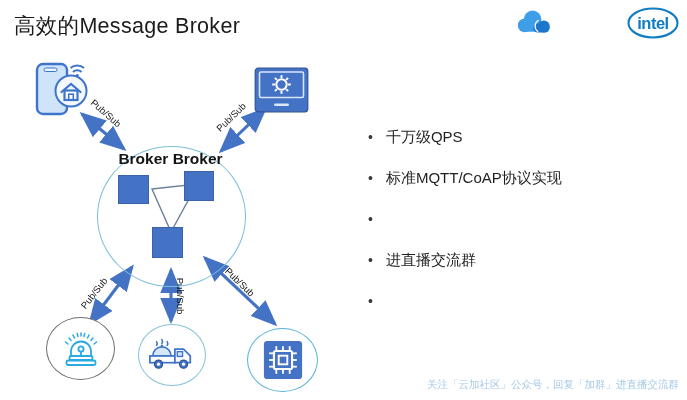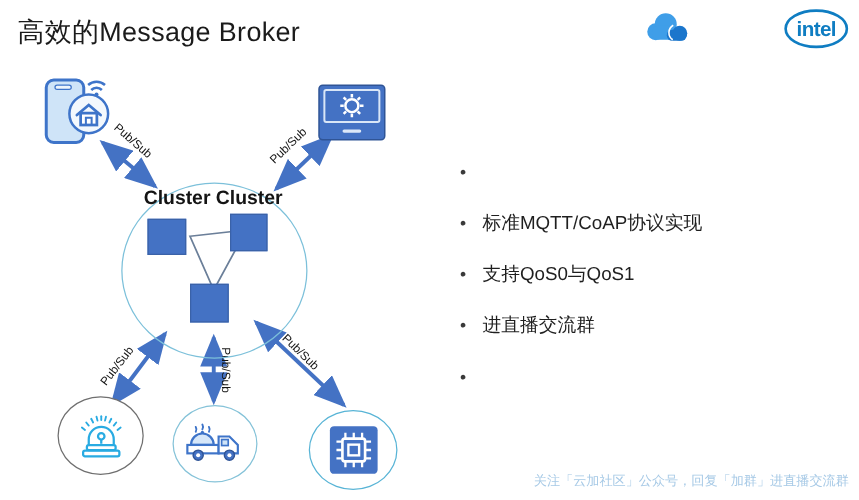--- a/index.html
+++ b/index.html
@@ -79,21 +79,21 @@
     </g>
   </svg>
 
   <div class="pubsub" style="left:106px;top:113px;transform:translate(-50%,-50%) rotate(41deg);">Pub/Sub</div>
   <div class="pubsub" style="left:231px;top:117px;transform:translate(-50%,-50%) rotate(-44deg);">Pub/Sub</div>
   <div class="pubsub" style="left:94px;top:293px;transform:translate(-50%,-50%) rotate(-52deg);">Pub/Sub</div>
   <div class="pubsub" style="left:180px;top:296px;transform:translate(-50%,-50%) rotate(90deg);">Pub/Sub</div>
   <div class="pubsub" style="left:240px;top:282px;transform:translate(-50%,-50%) rotate(44deg);">Pub/Sub</div>
 
   <div class="cluster-ring"></div>
-  <div class="cluster-label">Cluster Cluster</div>
+  <div class="cluster-label">Broker Broker</div>
   <svg class="tri" width="64" height="58" viewBox="0 0 64 58">
     <polygon points="12,10 57,5 31,53" fill="#ffffff" stroke="#6b7f99" stroke-width="1.4"></polygon>
   </svg>
   <div class="bsq sq1"></div>
   <div class="bsq sq2"></div>
   <div class="bsq sq3"></div>
 
   <svg class="dev-phone" width="64" height="68" viewBox="0 0 64 68">
     <rect x="6" y="6" width="30" height="50" rx="6" fill="#cfe4f8" stroke="#3e74c9" stroke-width="2.4"></rect>
     <rect x="13" y="10" width="13" height="3.5" rx="1.7" fill="#eef5fc" stroke="#3e74c9" stroke-width="1"></rect>
@@ -185,28 +185,28 @@
           <line x1="32" y1="29" x2="36.5" y2="29"></line>
       </g>
       <rect x="12.5" y="12.5" width="19" height="19" rx="2" fill="none" stroke="#ffffff" stroke-width="2.2"></rect>
       <rect x="17.5" y="17.5" width="9" height="9" fill="none" stroke="#ffffff" stroke-width="2"></rect>
     </svg>
   </div>
 
   <ul class="features">
     <li>
         <span class="bullet">•</span>
+        <span>千万级QPS</span>
       </li>
     <li>
         <span class="bullet">•</span>
         <span>标准MQTT/CoAP协议实现</span>
       </li>
     <li>
         <span class="bullet">•</span>
-        <span>支持QoS0与QoS1</span>
       </li>
     <li>
         <span class="bullet">•</span>
         <span>进直播交流群</span>
       </li>
     <li>
         <span class="bullet">•</span>
       </li>
   </ul>
 

